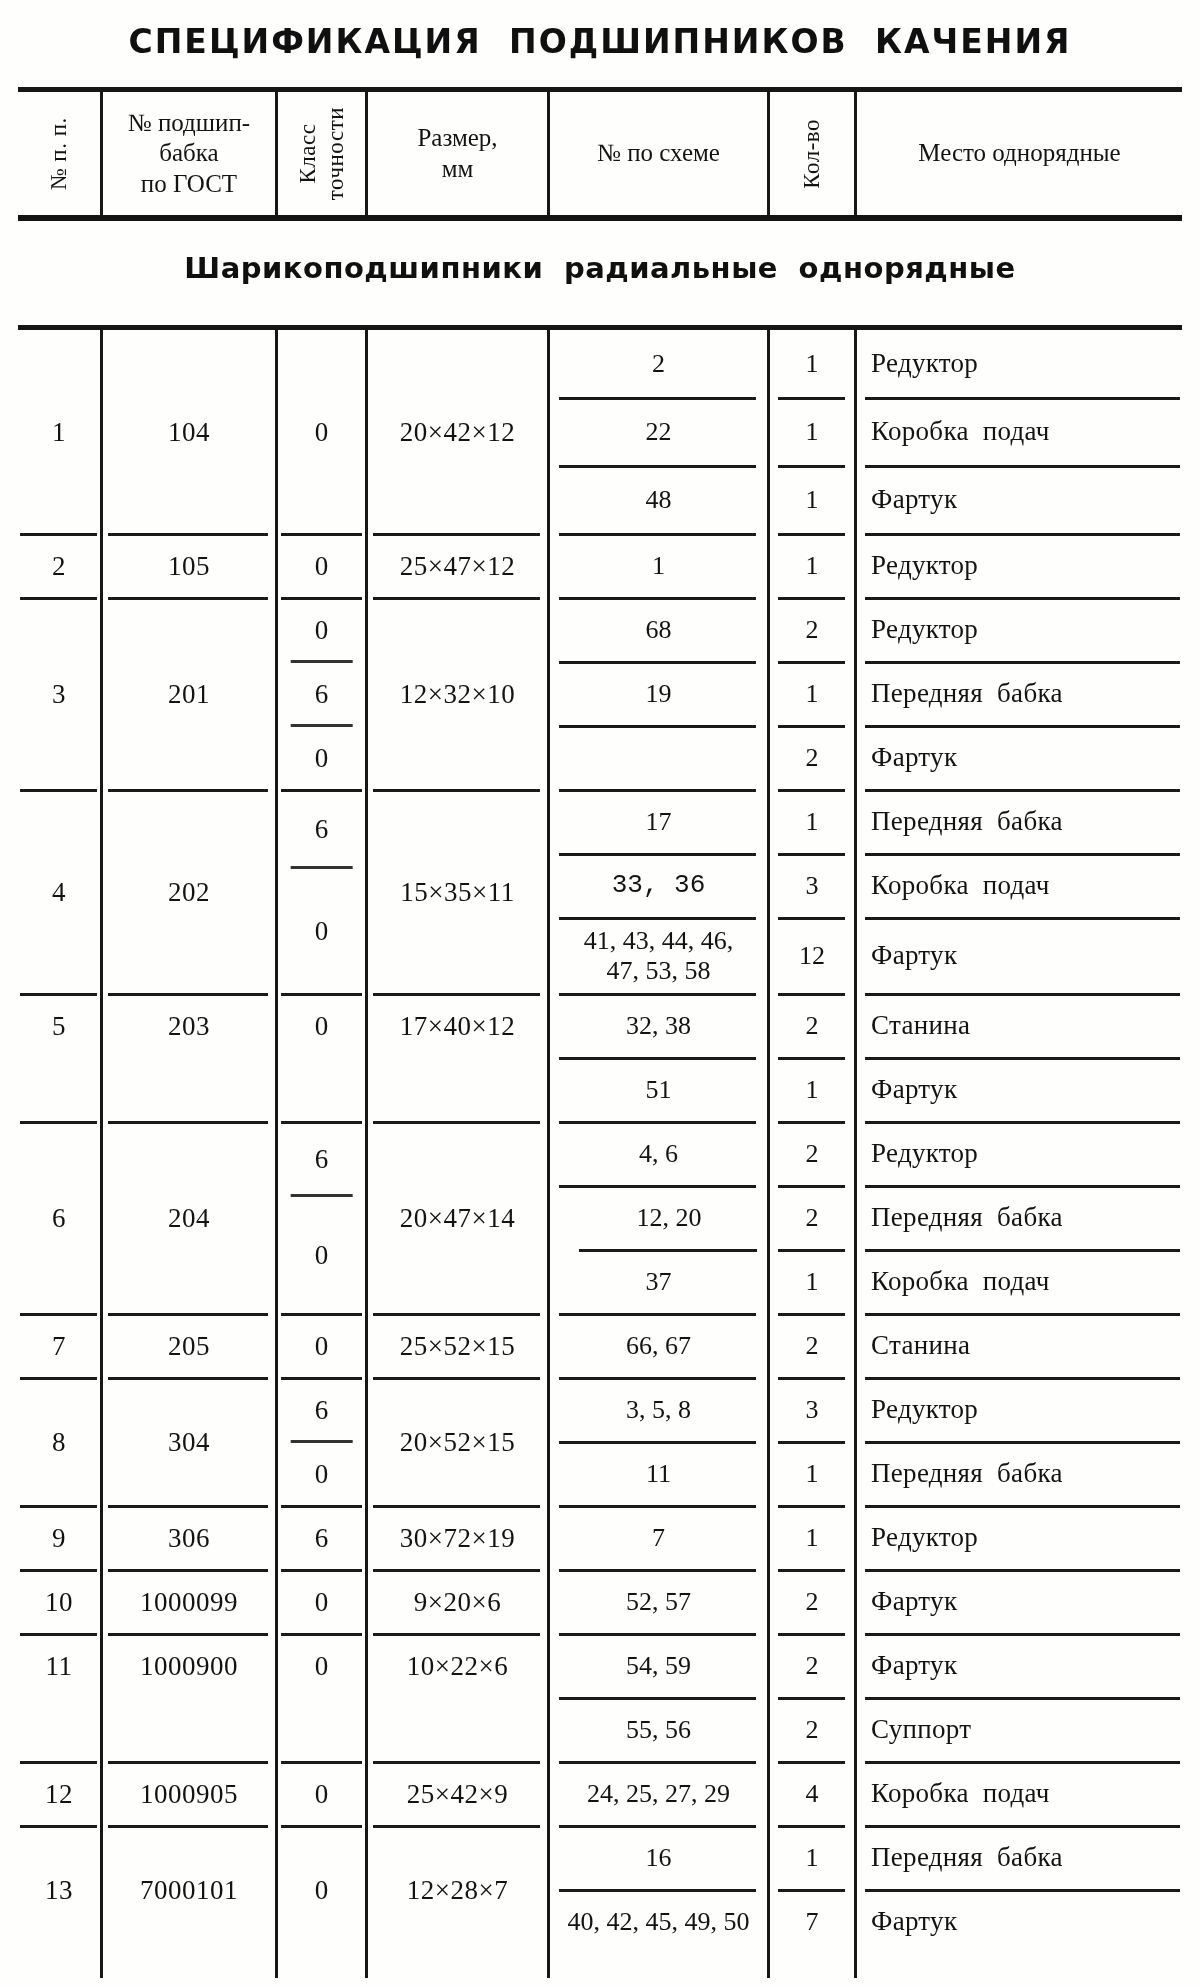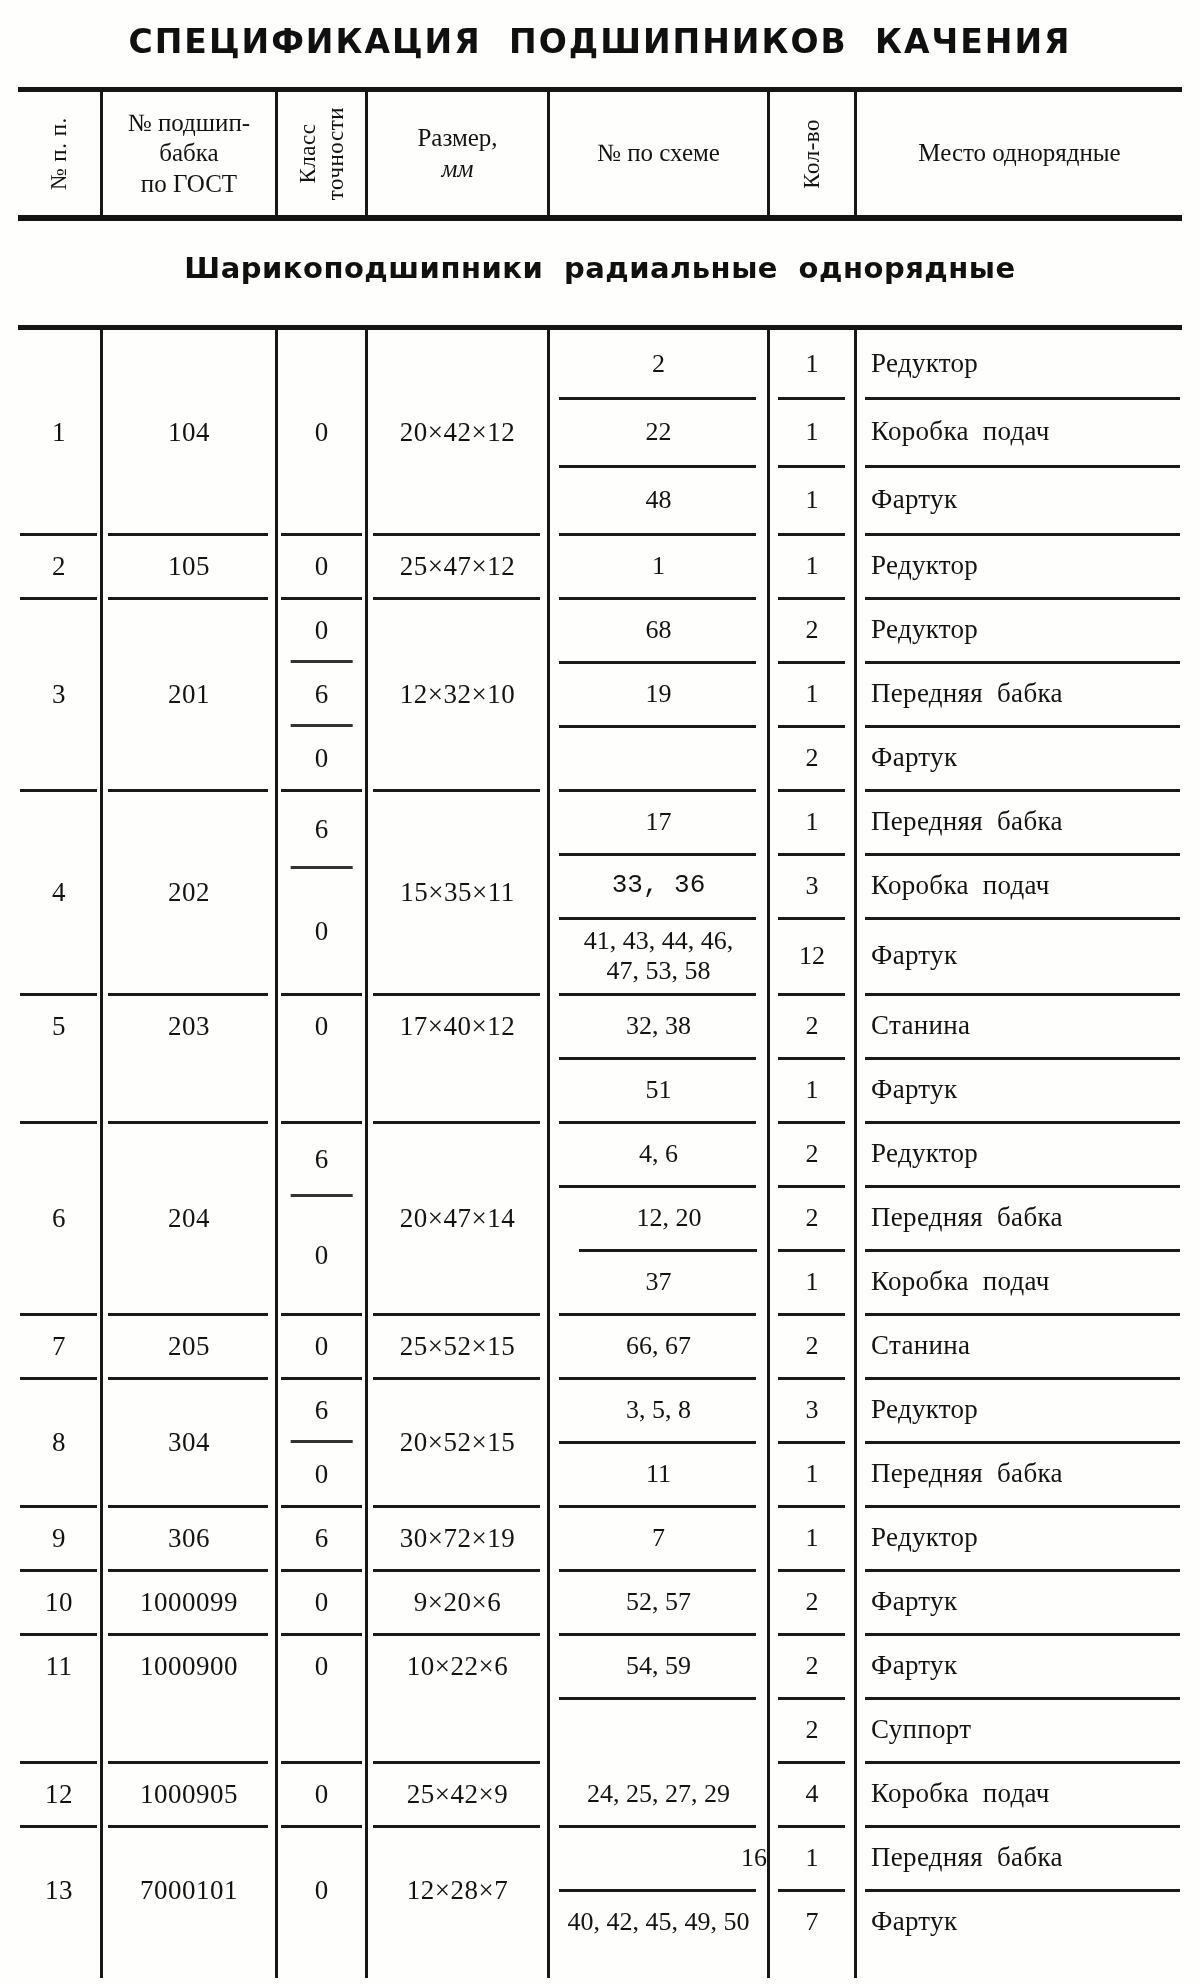--- a/index.html
+++ b/index.html
@@ -29,21 +29,21 @@
     border-top:5px solid #161616; border-bottom:6px solid #141414;
   }
   .hcell {
     display:flex; align-items:center; justify-content:center;
     text-align:center; font-size:25px; line-height:1.22; position:relative;
   }
   .vtext {
     transform:rotate(-90deg); font-size:23px; line-height:1.2;
     text-align:center; letter-spacing:0.5px; white-space:pre-line;
   }
-  .ital { font-style:italic; }
+  .ital { }
   .c1{width:85px} .c2{width:175px} .c3{width:90px} .c4{width:182px}
   .c5{width:220px} .c6{width:87px} .c7{width:325px}
   .vr { border-right:3px solid #171717; }
   .tbody { margin-top:40px; border-top:5px solid #161616; }
   .trow { display:flex; }
   .mcell {
     position:relative; display:flex; align-items:center; justify-content:center;
     font-size:27px; letter-spacing:0.5px;
   }
   .ccell { position:relative; display:flex; flex-direction:column; }
@@ -558,20 +558,23 @@
             <span class="pre">0</span>
           </div>
         </div>
         <div class="mcell c4 vr">
           <span class="pre">10×22×6</span>
         </div>
         <div class="stack c5 vr">
           <div class="sub scheme" style="height: 64px;">
             <span class="pre">54, 59</span>
           </div>
+          <div class="sub scheme" style="height: 64px;">
+            <span class="pre">55, 56</span>
+          </div>
         </div>
         <div class="stack c6 vr">
           <div class="sub qty" style="height: 64px;">
             <span class="pre">2</span>
           </div>
           <div class="sub qty" style="height: 64px;">
             <span class="pre">2</span>
           </div>
         </div>
         <div class="stack c7">
@@ -623,21 +626,21 @@
         </div>
         <div class="ccell c3 vr">
           <div class="cseg" style="flex-grow: 2;">
             <span class="pre">0</span>
           </div>
         </div>
         <div class="mcell c4 vr">
           <span class="pre">12×28×7</span>
         </div>
         <div class="stack c5 vr">
-          <div class="sub scheme" style="height: 64px; justify-content: flex-end;">
+          <div class="sub scheme" style="height: 64px;">
             <span class="pre">16</span>
           </div>
           <div class="sub scheme" style="height: 64px;">
             <span class="pre">40, 42, 45, 49, 50</span>
           </div>
         </div>
         <div class="stack c6 vr">
           <div class="sub qty" style="height: 64px;">
             <span class="pre">1</span>
           </div>

